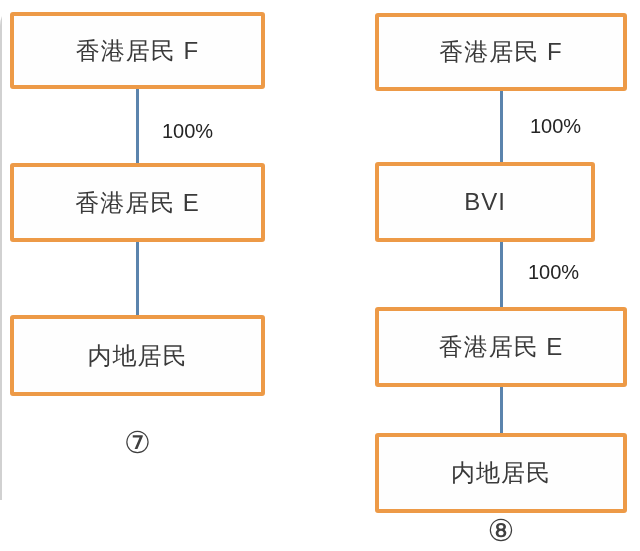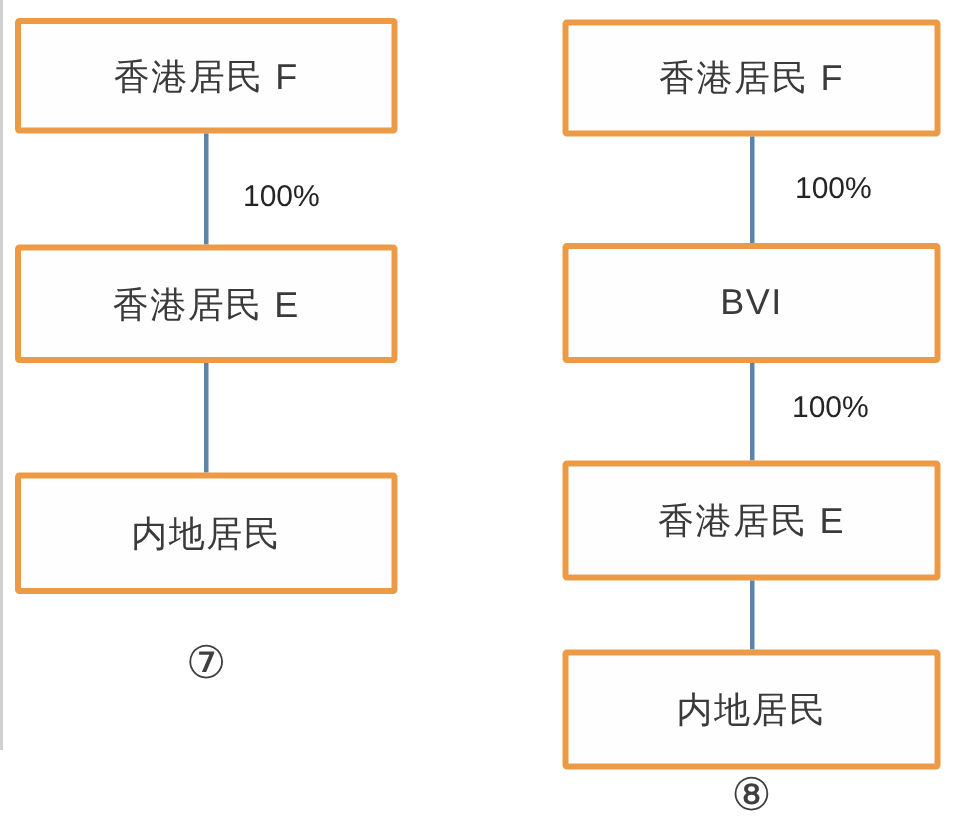--- a/index.html
+++ b/index.html
@@ -7,20 +7,21 @@
     padding: 0;
     background: #ffffff;
   }
   .canvas {
     position: relative;
     width: 640px;
     height: 551px;
     background: var(--page-bg, #ffffff);
     font-family: "Liberation Sans", sans-serif;
     overflow: hidden;
+    border-radius: 26px;
   }
   .scan-edge {
     position: absolute;
     left: 0;
     top: 0;
     width: 2px;
     height: 500px;
     background: #9a9a9a;
     opacity: 0.45;
   }
@@ -87,21 +88,21 @@
 
   <div class="caption" style="left:10px; top:428px; width:255px;">⑦</div>
 
   <div class="node" style="left:375px; top:13px; width:252px; height:78px;">
     <span class="node-label">香港居民 F</span>
   </div>
 
   <div class="connector" style="left:500px; top:91px; height:71px;"></div>
   <div class="edge-label" style="left:530px; top:116px;">100%</div>
 
-  <div class="node" style="left:375px; top:162px; width:252px; height:80px;">
+  <div class="node" style="left:375px; top:162px; width:220px; height:80px;">
     <span class="node-label">BVI</span>
   </div>
 
   <div class="connector" style="left:500px; top:242px; height:65px;"></div>
   <div class="edge-label" style="left:528px; top:262px;">100%</div>
 
   <div class="node" style="left:375px; top:307px; width:252px; height:80px;">
     <span class="node-label">香港居民 E</span>
   </div>
 

